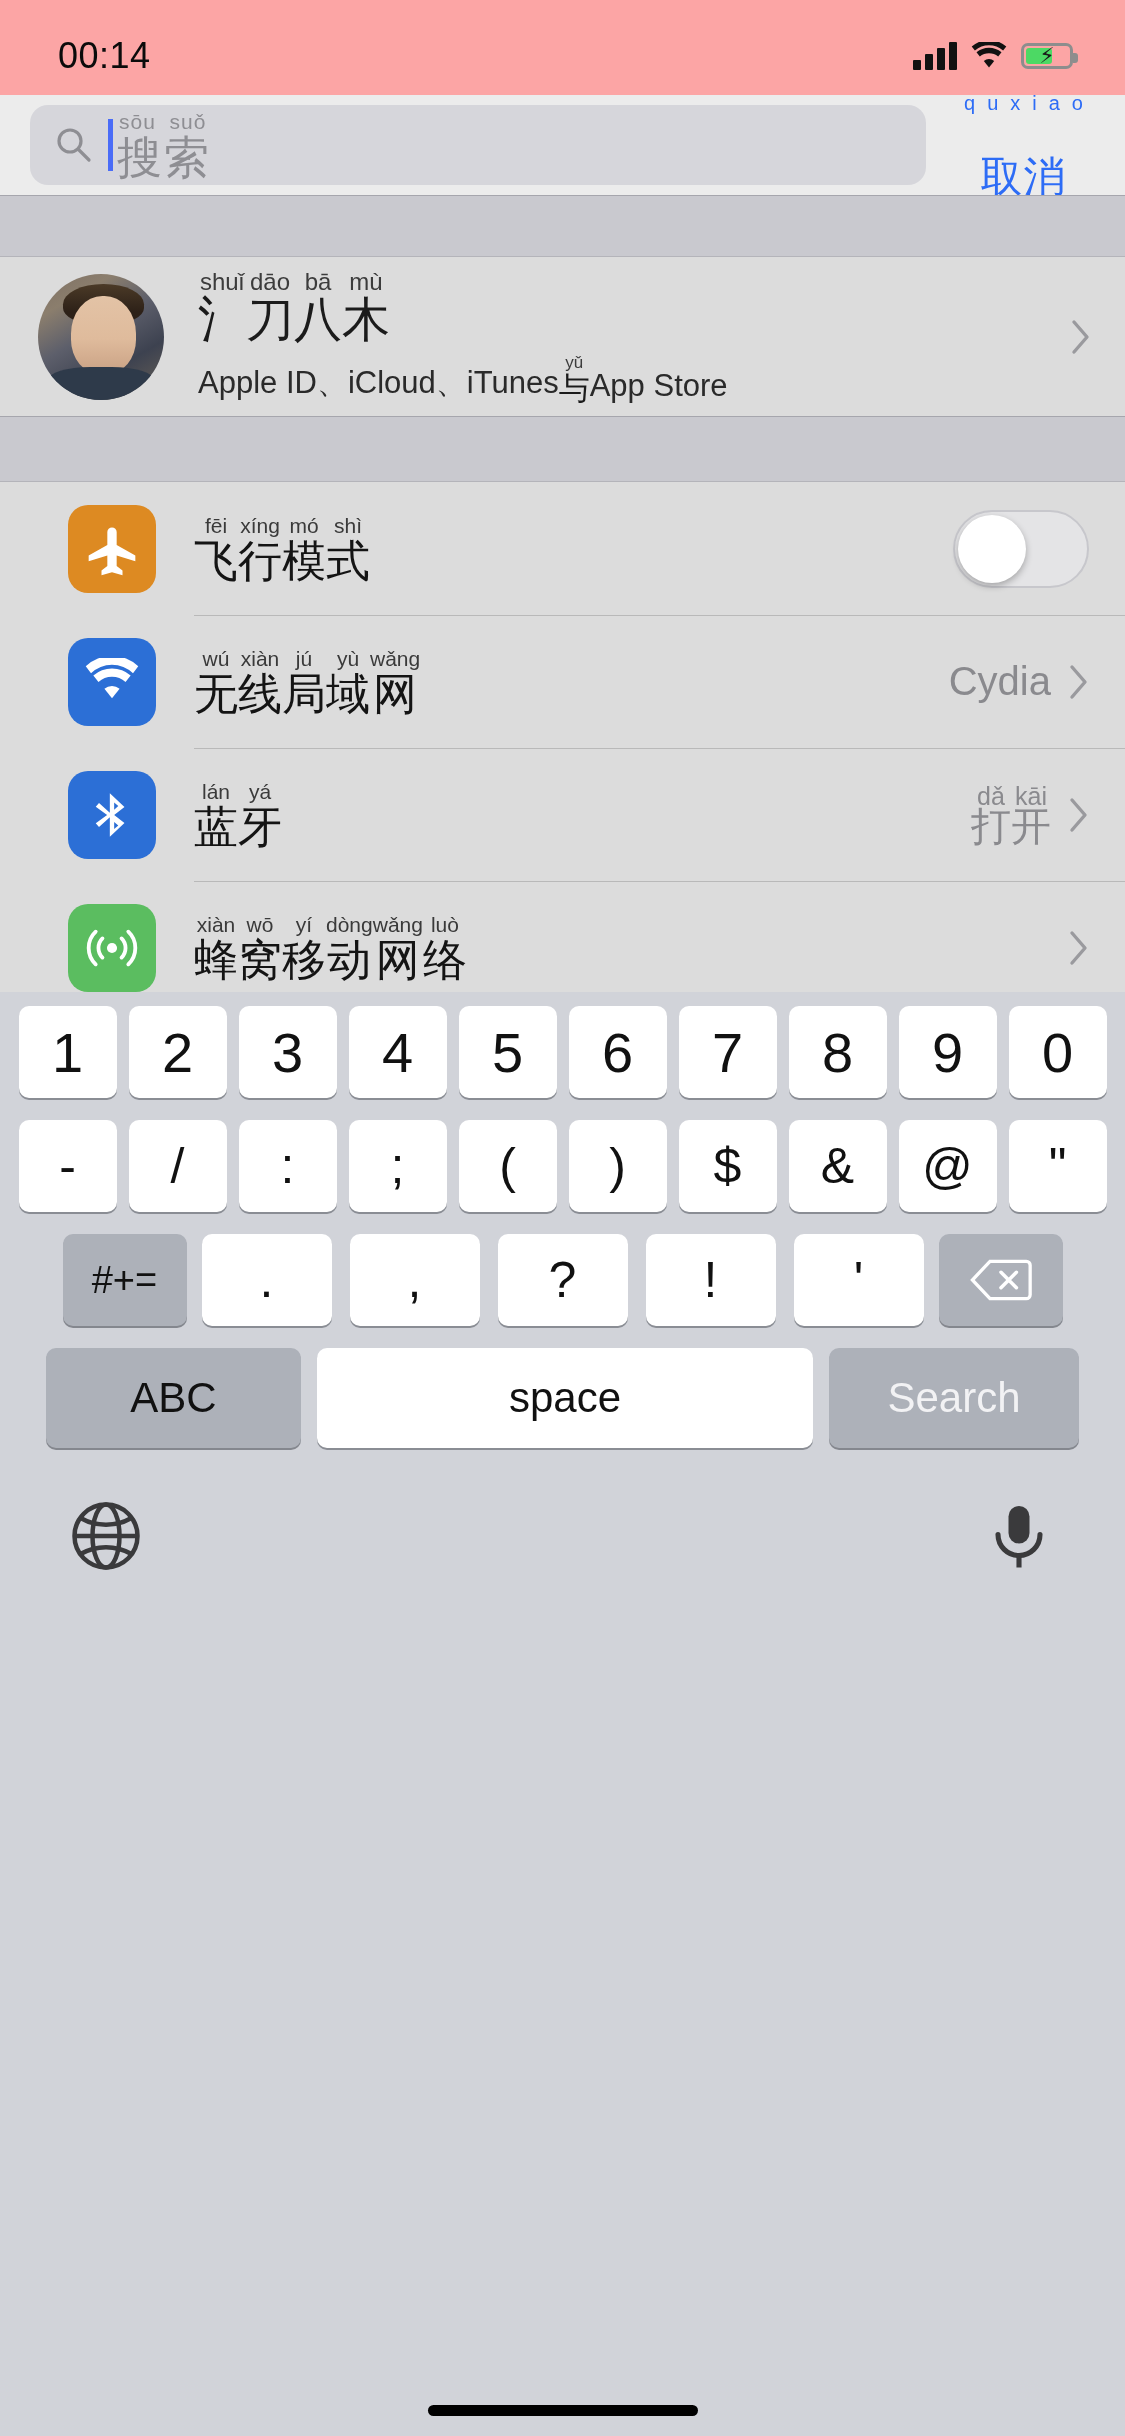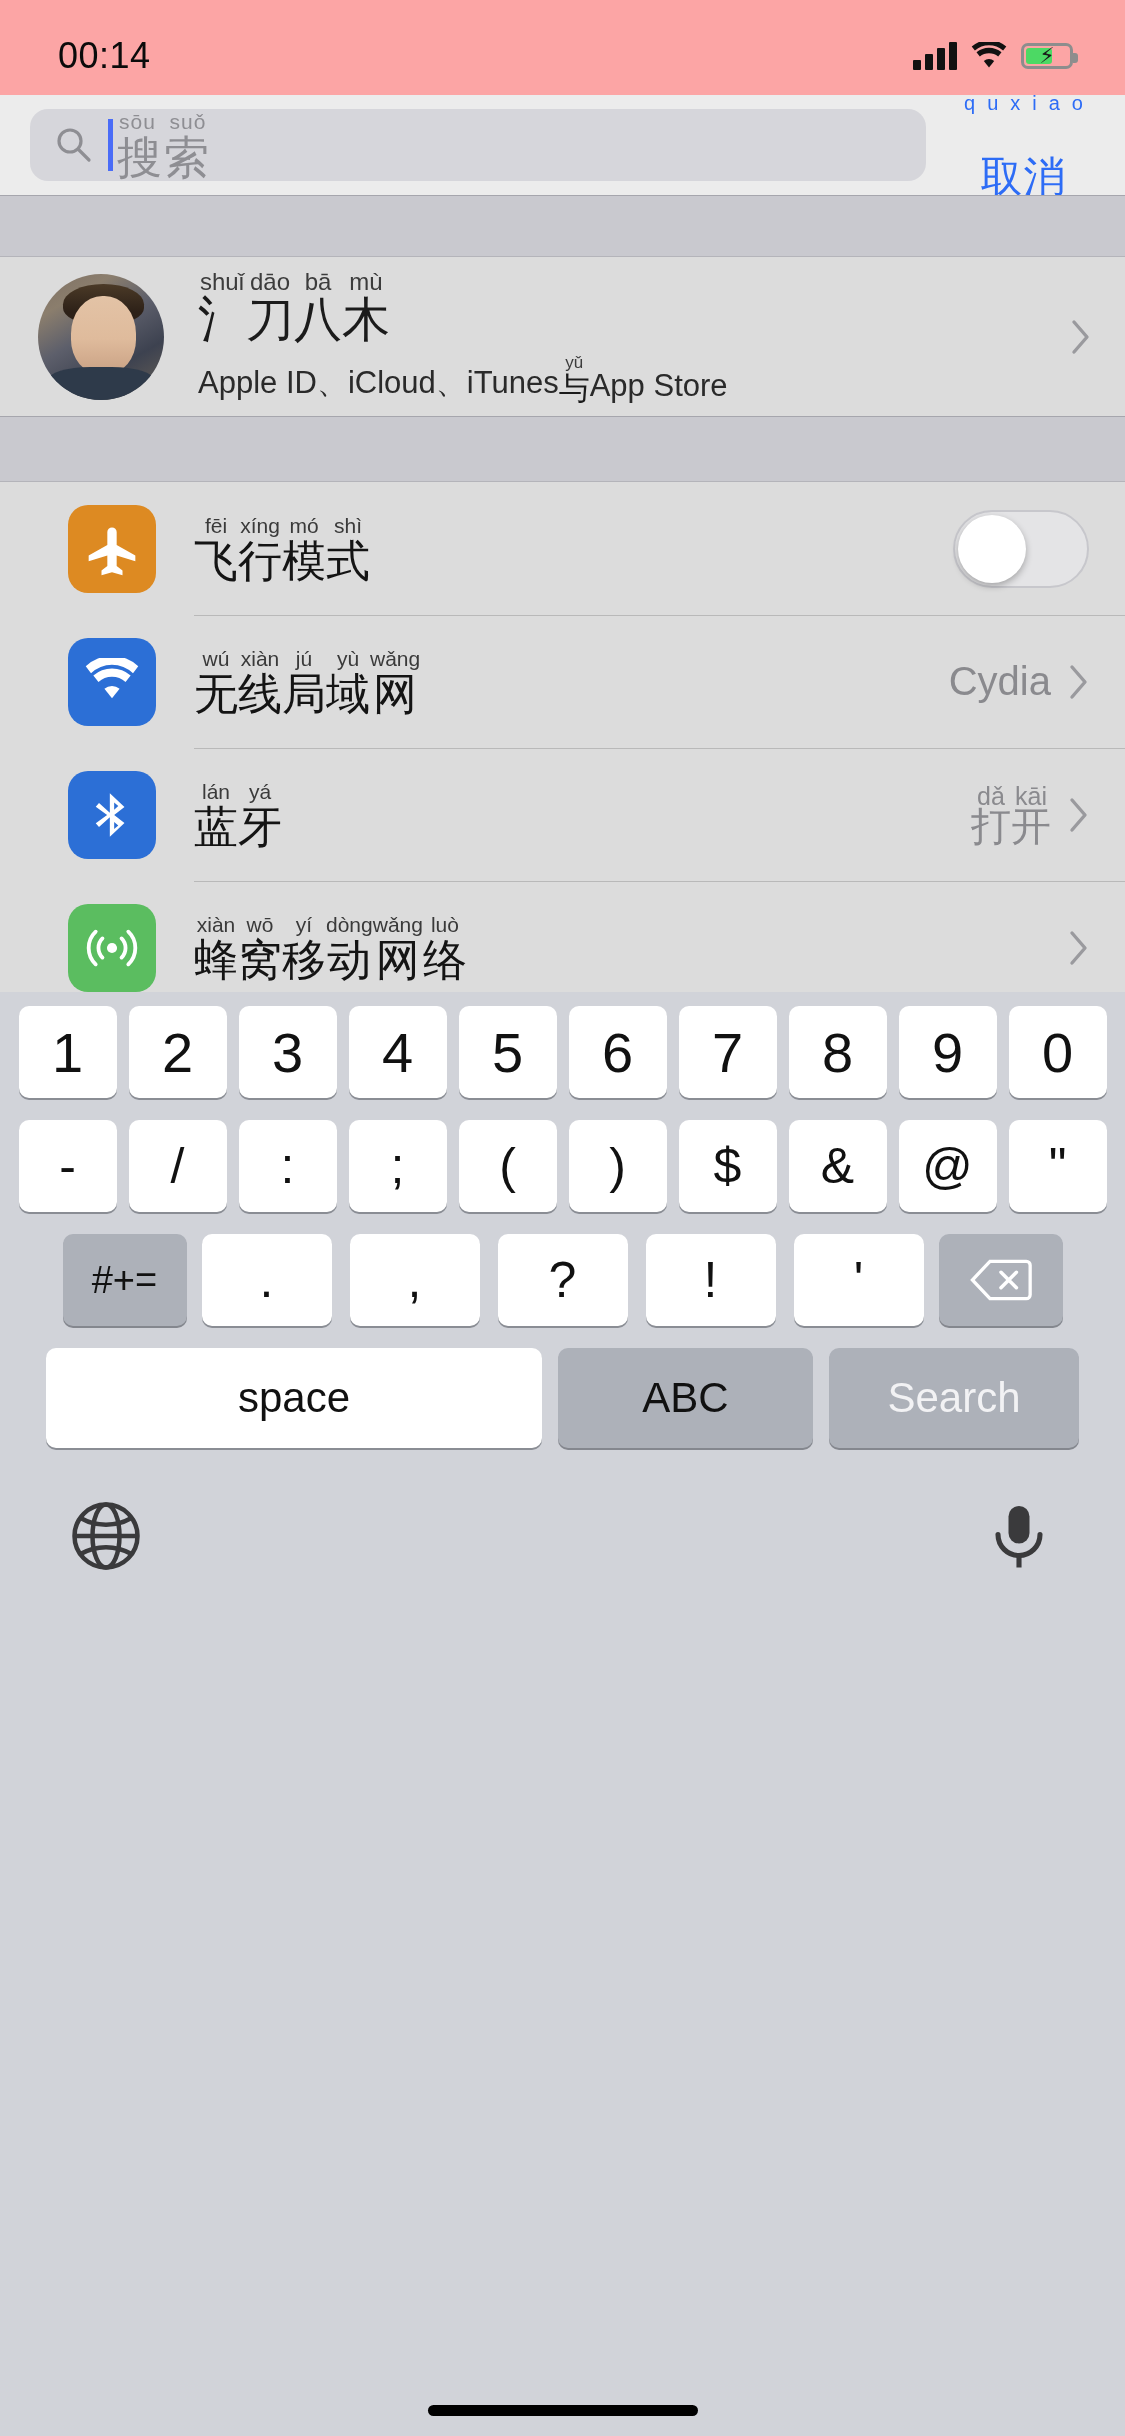--- a/index.html
+++ b/index.html
@@ -31,21 +31,21 @@
   .batt .fill { width: 62%; height: 100%; background: #4cd964; border-radius: 3px; }
   .batt .bolt { position:absolute; left:50%; top:50%; transform:translate(-50%,-50%);
                 font-size: 22px; color:#1a1a1a; line-height:1; }
 
   
   .searchbar-wrap {
     position: absolute; top: 95px; left: 0; width: 1125px; height: 100px;
     display: flex; align-items: center; padding: 0 30px; background: #ececec;
   }
   .searchfield {
-    flex: 1; height: 72px; background: #d6d6db; border-radius: 18px;
+    flex: 1; height: 80px; background: #d6d6db; border-radius: 18px;
     display: flex; align-items: center; padding: 0 24px; position: relative;
   }
   .mag { width: 40px; height: 40px; flex: none; margin-right: 14px; }
   .caret { width: 5px; height: 52px; background: #4a6cf7; flex: none; margin-right: 4px; }
   .ph-ruby { display: inline-flex; flex-direction: column; align-items: flex-start; line-height: 1; }
   .ph-ruby .py { font-size: 21px; color: #8e8e93; height: 24px; letter-spacing: 1px; padding-left: 2px;}
   .ph-ruby .han { font-size: 45px; color: #8e8e93; letter-spacing: 2px; }
   .cancel-btn { margin-left: 26px; display: inline-flex; flex-direction: column;
                 align-items: center; line-height: 1; gap: 40px; }
   .cancel-btn .py { font-size: 20px; color: #2d6cf6; letter-spacing: 12px; padding-left: 12px; height: 23px;}
@@ -491,22 +491,22 @@
       <span class="key k-punct">'</span>
       <span class="key k-dark k-back">
         <svg viewBox="0 0 56 40" width="62" height="44">
           <path d="M18 3h33a3.5 3.5 0 0 1 3.5 3.5v27A3.5 3.5 0 0 1 51 37H18L2 20z" fill="none" stroke="#fff" stroke-width="3"></path>
           <path d="M28 13l14 14M42 13L28 27" stroke="#fff" stroke-width="3.2" stroke-linecap="round"></path>
         </svg>
       </span>
     </div>
 
     <div class="kbrow kbrow-bottom">
+      <span class="key k-abc">ABC</span>
       <span class="key k-space">space</span>
-      <span class="key k-abc">ABC</span>
       <span class="key k-search">Search</span>
     </div>
 
     <div class="kb-bottom-bar">
       <span class="globe">
         <svg viewBox="0 0 48 48">
             <circle cx="24" cy="24" r="21" fill="none" stroke="#3a3a3c" stroke-width="3"></circle>
         <ellipse cx="24" cy="24" rx="9" ry="21" fill="none" stroke="#3a3a3c" stroke-width="3"></ellipse>
         <line x1="3" y1="24" x2="45" y2="24" stroke="#3a3a3c" stroke-width="3"></line>
         <path d="M7 12a34 34 0 0 0 34 0M7 36a34 34 0 0 1 34 0" fill="none" stroke="#3a3a3c" stroke-width="3"></path>

